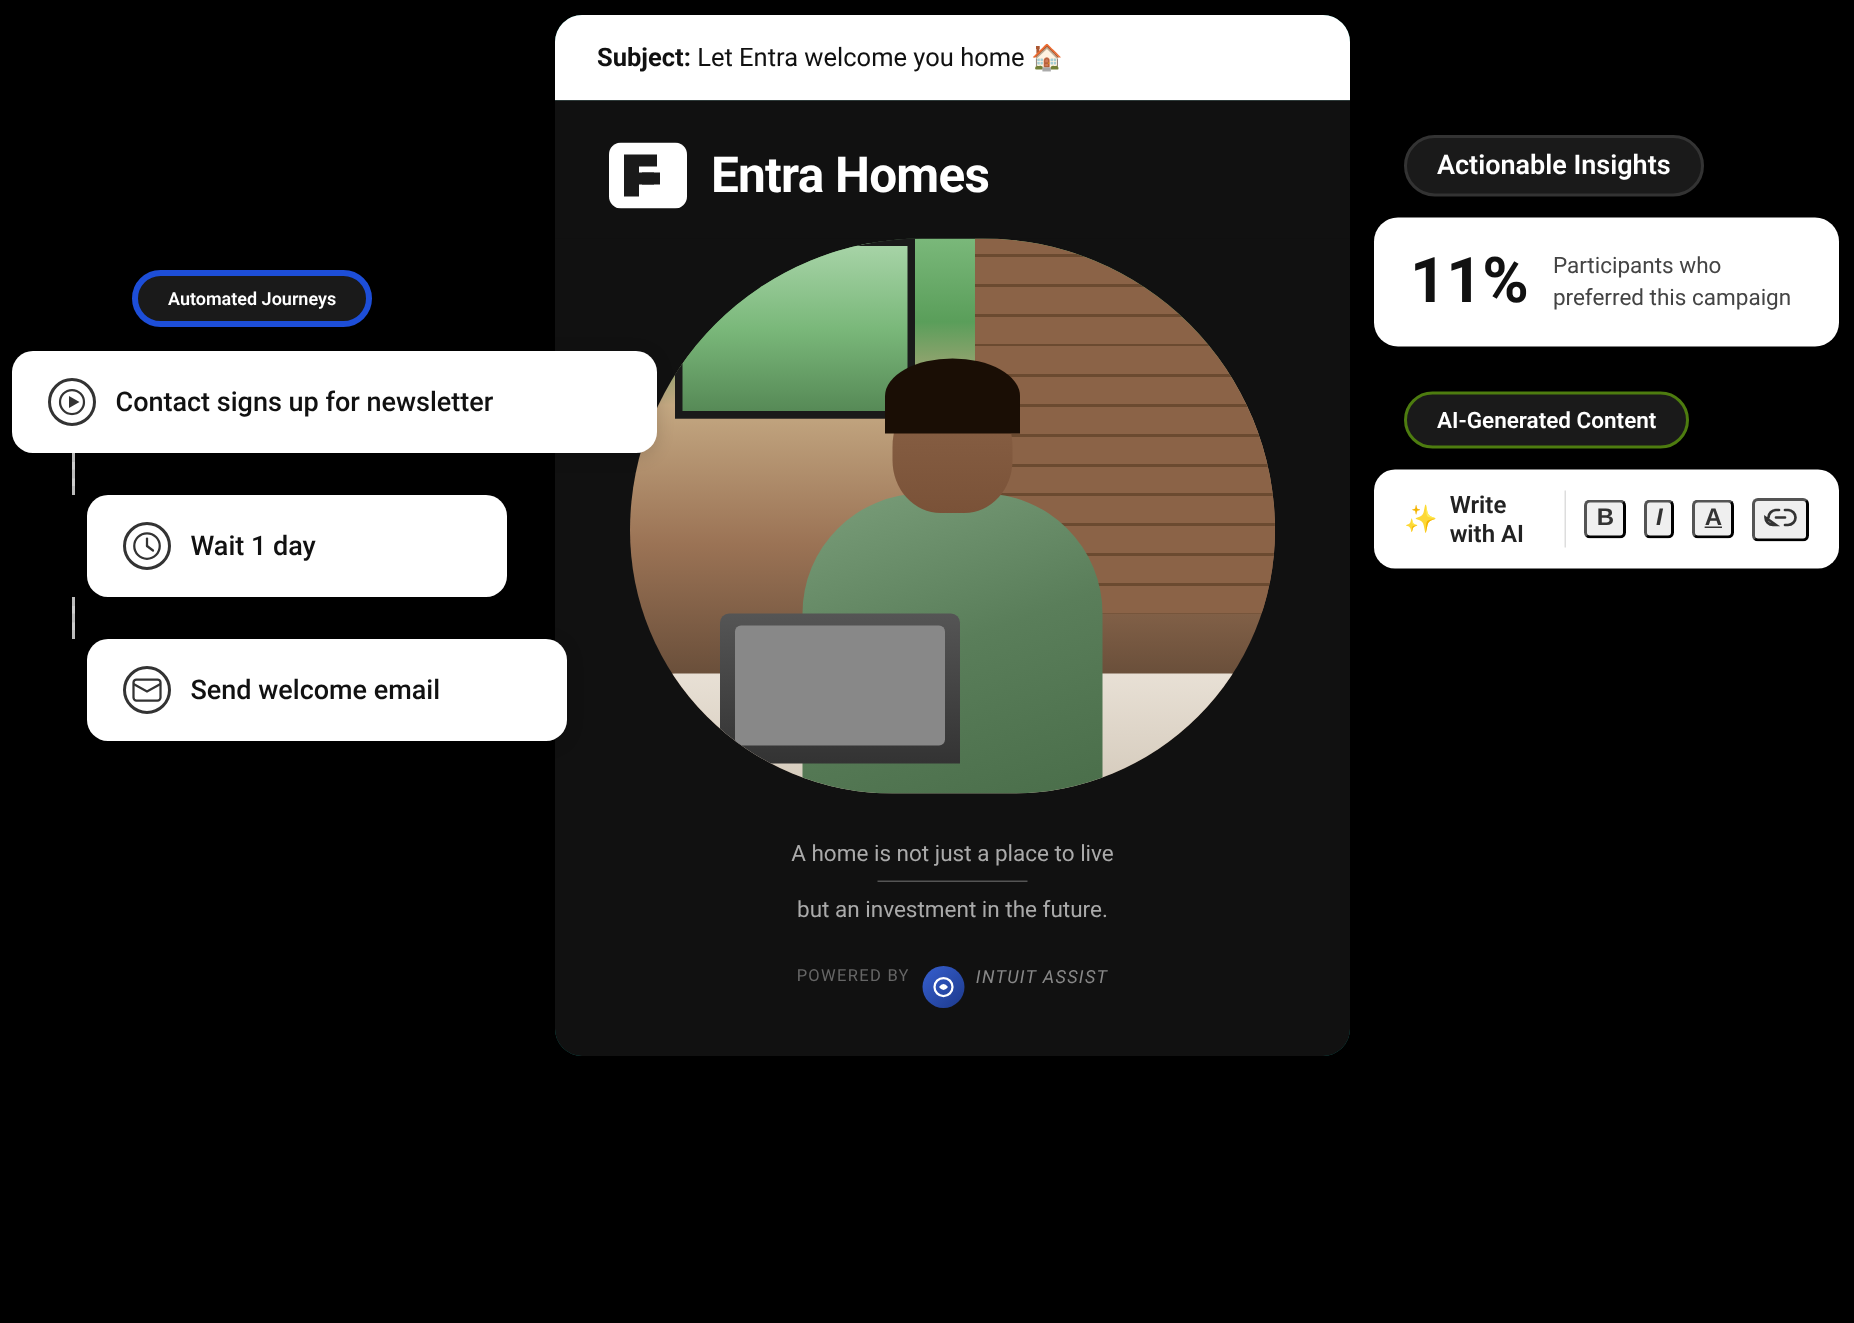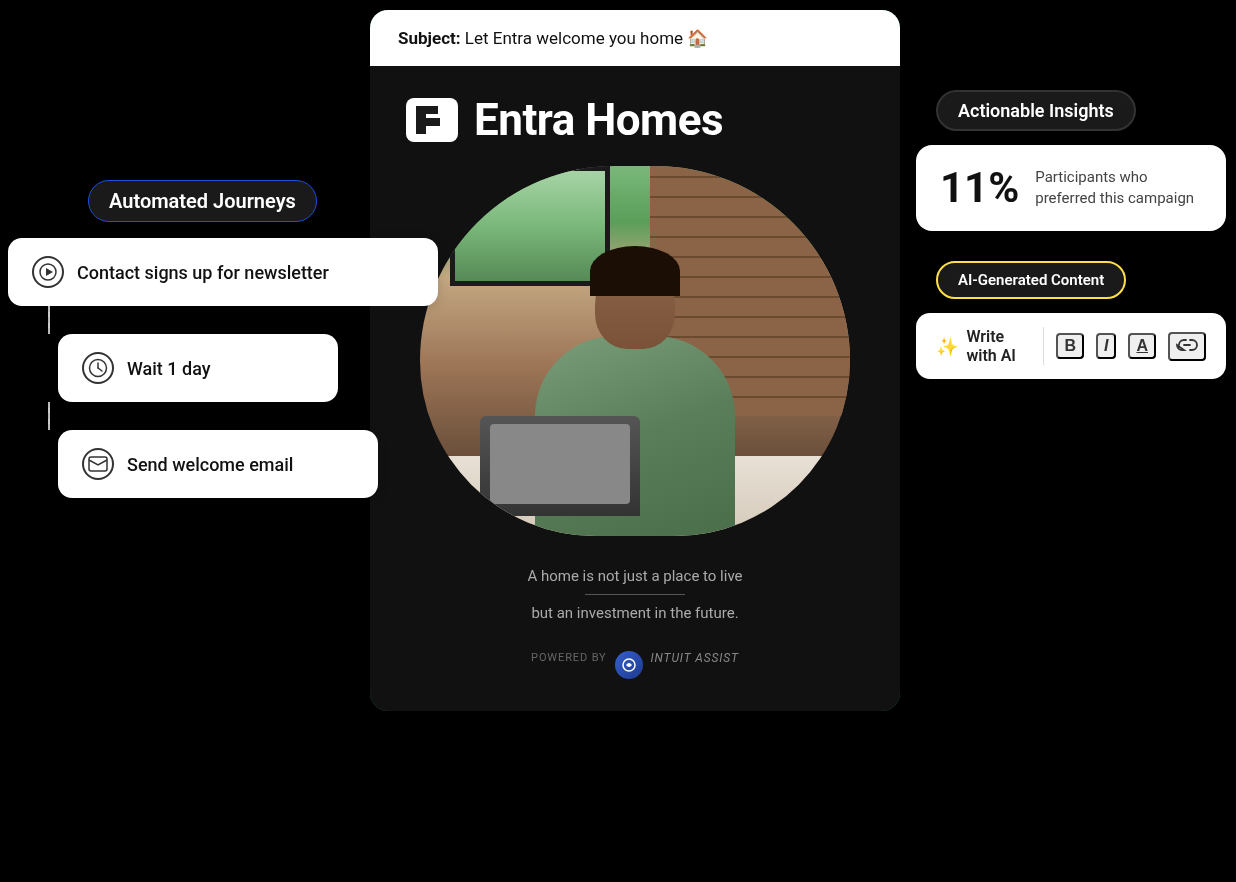--- a/index.html
+++ b/index.html
@@ -58,21 +58,21 @@
       align-items: center;
       gap: 16px;
     }
 
     .logo-icon {
       width: 52px;
       height: 44px;
     }
 
     .logo-text {
-      font-size: 44px;
+      font-size: 33px;
       font-weight: 700;
       color: #fff;
       letter-spacing: -0.5px;
     }
 
     .email-photo-container {
       width: 430px;
       height: 370px;
       border-radius: 200px 200px 180px 180px;
       overflow: hidden;
@@ -133,24 +133,24 @@
       position: absolute;
       left: 8px;
       top: 180px;
       width: 430px;
     }
 
     .badge-pill {
       display: inline-flex;
       align-items: center;
       background: #1a1a1a;
-      border: 1px solid #1d4ed8;
+      border: 4px solid #1d4ed8;
       border-radius: 24px;
       padding: 8px 20px;
-      font-size: 20px;
+      font-size: 12px;
       font-weight: 600;
       color: #fff;
       margin-bottom: 16px;
       margin-left: 80px;
     }
 
     .journey-step {
       background: #fff;
       border-radius: 14px;
       padding: 18px 24px;
@@ -241,21 +241,21 @@
     .stat-description {
       font-size: 15px;
       color: #444;
       line-height: 1.4;
     }
 
     .badge-pill-ai {
       display: inline-flex;
       align-items: center;
       background: #1a1a1a;
-      border: 2px solid #fde047;
+      border: 2px solid #4d7c0f;
       border-radius: 24px;
       padding: 8px 20px;
       font-size: 15px;
       font-weight: 600;
       color: #fff;
       margin-bottom: 14px;
       margin-left: 20px;
       margin-top: 10px;
     }
 

